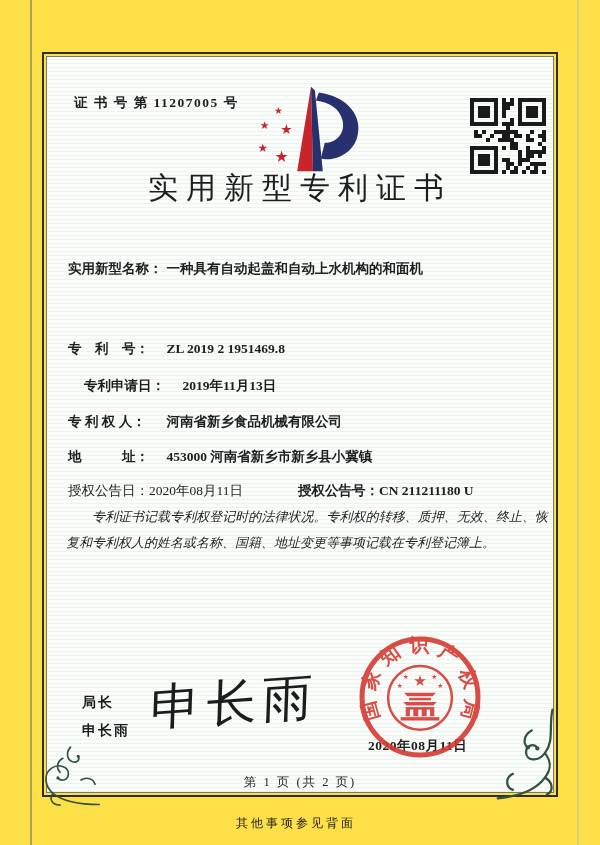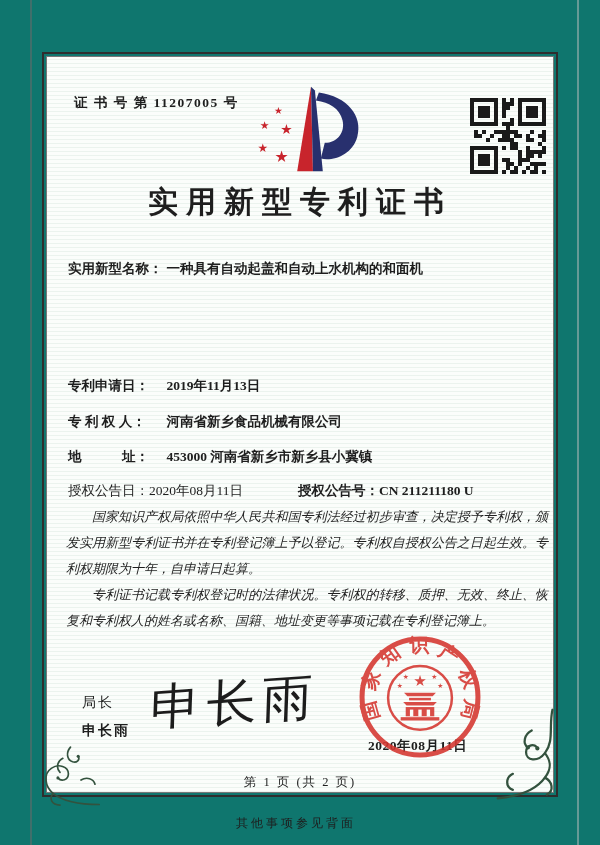--- a/index.html
+++ b/index.html
@@ -1,52 +1,52 @@
 <!DOCTYPE html>
 <html style="--seal-red: #d5352f; --logo-red: #c8242c; --logo-blue: #28306e; --ornament-green: #33523e;"><head>
 <meta charset="utf-8">
 <style>
   html,body{margin:0;padding:0;}
   body{
     width:600px;height:845px;background:#ffffff;
     font-family:"Liberation Serif","DejaVu Serif",serif;
     color:#1e1e1e;
   }
-  .paper{position:relative;width:600px;height:845px;background:#0f766e;overflow:hidden;}
+  .paper{position:relative;width:600px;height:845px;background:#fde047;overflow:hidden;}
   .scan-edge-left{position:absolute;left:30px;top:0;width:2px;height:845px;background:#6a6a6a;opacity:.55;}
   .scan-edge-right{position:absolute;left:577px;top:0;width:2px;height:845px;background:#bdbdbd;opacity:.5;}
 
   
   .frame{position:absolute;left:42px;top:52px;width:512px;height:741px;border:2px solid #2e2e2e;z-index:1;}
   .frame-inner{
     position:absolute;left:2px;top:2px;right:2px;bottom:2px;border:1px solid #777;
     background:
       repeating-linear-gradient(0deg, rgba(130,175,150,.13) 0 1px, rgba(255,255,255,0) 1px 4px),
       #fbfdfb;
   }
 
   .abs{position:absolute;z-index:2;}
 
   .cert-number{left:74px;top:94px;font-size:13.5px;letter-spacing:1.5px;font-weight:600;}
 
   .logo{left:246px;top:84px;width:128px;height:92px;}
   .qr{left:470px;top:98px;width:76px;height:76px;}
 
-  .title{left:0;right:0;top:182px;text-align:center;font-size:30px;font-weight:bold;letter-spacing:8px;}
+  .title{left:0;right:0;top:168px;text-align:center;font-size:30px;font-weight:normal;letter-spacing:8px;}
 
   .fieldrow{left:68px;width:486px;font-size:13.5px;font-weight:600;white-space:nowrap;}
   .fieldrow .lbl{display:inline-block;width:95px;}
-  .r0{top:260px;} .r1{top:303px;} .r2{top:340px;} .r3{top:377px;} .r4{top:413px;} .r5{top:448px;}
+  .r0{top:260px;} .r1{top:303px;} .r2{top:340px;} .r3{top:377px;margin-left:16px;} .r4{top:413px;} .r5{top:448px;}
   .grant-a{left:68px;top:482px;font-size:13.5px;font-weight:400;white-space:nowrap;}
   .grant-b{left:298px;top:482px;font-size:13.5px;font-weight:600;white-space:nowrap;}
 
   .legal{left:66px;top:504px;width:482px;font-size:13px;line-height:26px;text-align:justify;font-style:italic;}
   .legal p{margin:0;text-indent:2em;}
 
-  .signer-title{left:82px;top:694px;font-size:14px;font-weight:400;letter-spacing:2px;}
+  .signer-title{left:82px;top:694px;font-size:14px;font-weight:700;letter-spacing:2px;}
   .signer-name{left:82px;top:722px;font-size:14px;font-weight:600;letter-spacing:2px;}
   .signature{
     left:150px;top:668px;width:210px;height:90px;font-size:50px;color:#1c1c1c;
     transform:rotate(-4deg) skewX(-6deg);letter-spacing:6px;white-space:nowrap;
   }
 
   .seal{left:357px;top:634px;width:126px;height:126px;opacity:.88;z-index:3;}
   .seal-date{left:368px;top:737px;font-size:13.5px;font-weight:600;letter-spacing:.5px;z-index:2;}
 
   .page-number{left:0;right:0;top:774px;text-align:center;font-size:12.5px;letter-spacing:2px;}
@@ -267,20 +267,24 @@
       <rect x="64" y="72" width="4" height="4" fill="#1a1a1a"></rect>
       <rect x="72" y="72" width="4" height="4" fill="#1a1a1a"></rect>
     </svg>
 
   <div class="abs title">实用新型专利证书</div>
 
   <div class="abs fieldrow r0">
     <span class="lbl">实用新型名称：</span>
     <span class="val">一种具有自动起盖和自动上水机构的和面机</span>
   </div>
+  <div class="abs fieldrow r2">
+    <span class="lbl">专　利　号：</span>
+    <span class="val">ZL 2019 2 1951469.8</span>
+  </div>
   <div class="abs fieldrow r3">
     <span class="lbl">专利申请日：</span>
     <span class="val">2019年11月13日</span>
   </div>
   <div class="abs fieldrow r4">
     <span class="lbl">专 利 权 人：</span>
     <span class="val">河南省新乡食品机械有限公司</span>
   </div>
   <div class="abs fieldrow r5">
     <span class="lbl">地　　　址：</span>
@@ -288,21 +292,20 @@
   </div>
 
   <div class="abs grant-a">
     <span>授权公告日：</span><span>2020年08月11日</span>
   </div>
   <div class="abs grant-b">
     <span>授权公告号：</span><span>CN 211211180 U</span>
   </div>
 
   <div class="abs legal">
-    <p>国家知识产权局依照中华人民共和国专利法经过初步审查，决定授予专利权，颁发实用新型专利证书并在专利登记簿上予以登记。专利权自授权公告之日起生效。专利权期限为十年，自申请日起算。</p>
     <p>专利证书记载专利权登记时的法律状况。专利权的转移、质押、无效、终止、恢复和专利权人的姓名或名称、国籍、地址变更等事项记载在专利登记簿上。</p>
   </div>
 
   <div class="abs signer-title">局长</div>
   <div class="abs signer-name">申长雨</div>
   <div class="abs signature">申长雨</div>
 
   <svg class="abs seal" viewBox="0 0 150 150" xmlns="http://www.w3.org/2000/svg">
     <circle cx="75" cy="75" r="69" fill="none" stroke="var(--seal-red,#d5352f)" stroke-width="6"></circle>
     <g fill="var(--seal-red,#d5352f)">

